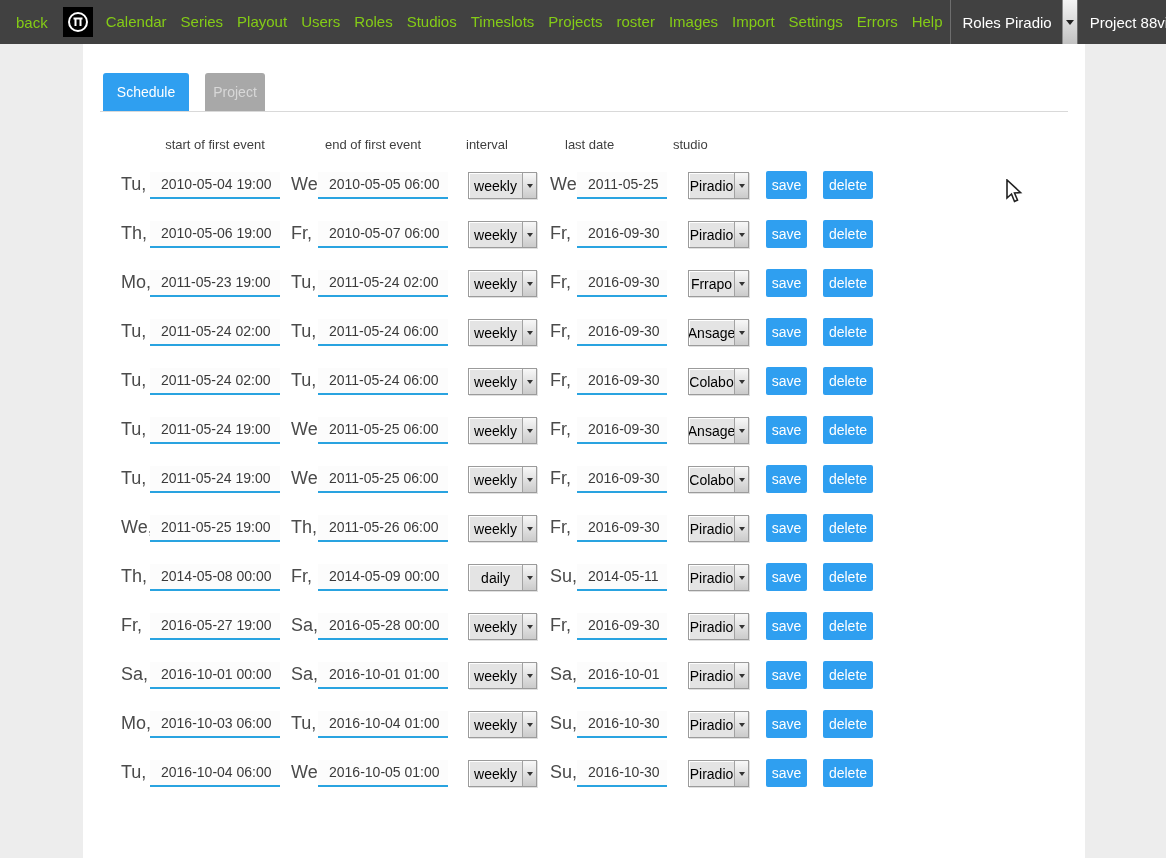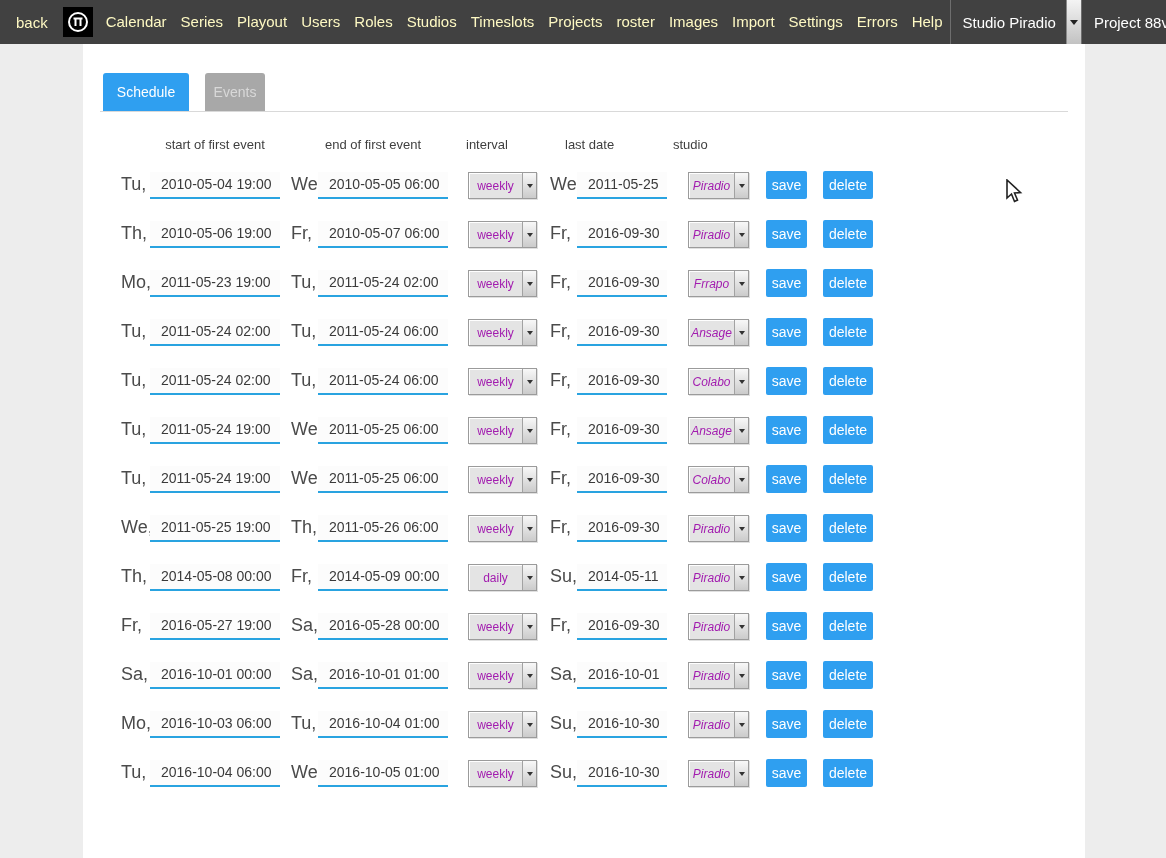--- a/index.html
+++ b/index.html
@@ -9,21 +9,21 @@
     font-family:"Liberation Sans", sans-serif;
     -webkit-font-smoothing:antialiased;
   }
 
   
   .topnav {
     height:44px; background:#414141; display:flex; align-items:center;
     padding:0 6px 0 16px; box-sizing:border-box; white-space:nowrap;
   }
   .nav-link {
-    color:#fef9c3; font-size:15px; padding:0 7px; cursor:pointer; text-decoration:none;
+    color:#84cc16; font-size:15px; padding:0 7px; cursor:pointer; text-decoration:none;
   }
   .nav-back { padding-left:0; margin-right:4px; }
   .nav-logo {
     width:30px; height:30px; background:#000; margin:0 6px 0 4px;
     display:flex; align-items:center; justify-content:center; flex:0 0 auto;
   }
   .nav-sel {
     display:flex; align-items:stretch; height:44px; margin-left:0;
     border-left:1px solid #6e6e6e; cursor:pointer;
   }
@@ -86,24 +86,24 @@
   }
   .c-in1 { width:130px; margin-right:11px; }
   .c-in2 { width:130px; margin-right:20px; }
   .c-in3 { width:90px;  margin-right:21px; }
   .sel {
     height:27px; box-sizing:border-box; display:flex; align-items:stretch;
     background:#e4e4e4; border:1px solid #9b9b9b; cursor:pointer;
     box-shadow:inset 1px 1px 0 #ffffff, 1px 1px 0 rgba(0,0,0,0.12);
   }
   .c-int    { width:69px; margin-right:13px; }
-  .c-studio { width:61px; margin-right:17px;font-style:italic; }
+  .c-studio { width:61px; margin-right:17px; }
   .sel-label {
     flex:1; display:flex; align-items:center; justify-content:center;
-    font-size:12px; color:#a21caf; overflow:hidden;
+    font-size:14px; color:#000000; overflow:hidden;
   }
   .sel-arrow {
     width:13px; border-left:1px solid #a2a2a2;
     background:linear-gradient(#f8f8f8,#cbcbcb);
     display:flex; align-items:center; justify-content:center;
   }
   .sel-arrow::after {
     content:""; border-left:3px solid transparent; border-right:3px solid transparent;
     border-top:4px solid #333;
   }
@@ -124,35 +124,35 @@
   <a class="nav-link nav-back">back</a>
   <span class="nav-logo">
     <svg width="24" height="24" viewBox="0 0 24 24">
       <circle cx="12" cy="12" r="9" fill="none" stroke="#ffffff" stroke-width="2"></circle>
       <path d="M7.5 8.5 H16.5 M9.5 8.5 V16 M14.5 8.5 V16" fill="none" stroke="#ffffff" stroke-width="2"></path>
     </svg>
   </span>
   <span id="nav-links"><a class="nav-link">Calendar</a><a class="nav-link">Series</a><a class="nav-link">Playout</a><a class="nav-link">Users</a><a class="nav-link">Roles</a><a class="nav-link">Studios</a><a class="nav-link">Timeslots</a><a class="nav-link">Projects</a><a class="nav-link">roster</a><a class="nav-link">Images</a><a class="nav-link">Import</a><a class="nav-link">Settings</a><a class="nav-link">Errors</a><a class="nav-link">Help</a></span>
 
   <div class="nav-sel first">
-    <span class="nav-sel-label">Studio Piradio</span>
+    <span class="nav-sel-label">Roles Piradio</span>
     <span class="nav-sel-arrow"></span>
   </div>
   <div class="nav-sel">
     <span class="nav-sel-label">Project 88vier</span>
 
   </div>
 
 </nav>
 
 <main class="content">
 
   <div class="tabs">
     <div class="tab active">Schedule</div>
-    <div class="tab inactive">Events</div>
+    <div class="tab inactive">Project</div>
   </div>
   <hr class="tab-rule">
 
   <div class="sched-table">
     <div class="thead">
       <span class="hdr hdr-start">start of first event</span>
       <span class="hdr hdr-end">end of first event</span>
       <span class="hdr hdr-interval">interval</span>
       <span class="hdr hdr-last">last date</span>
       <span class="hdr hdr-studio">studio</span>

